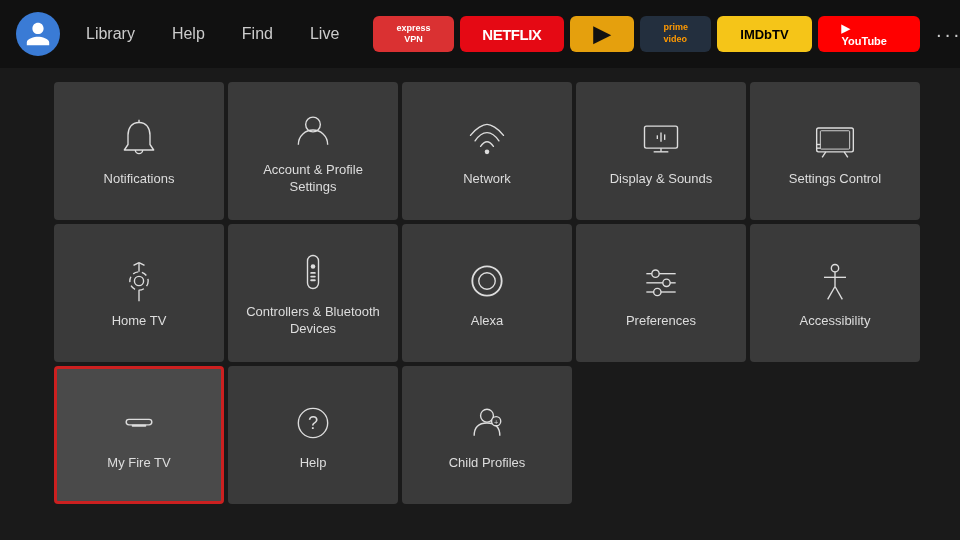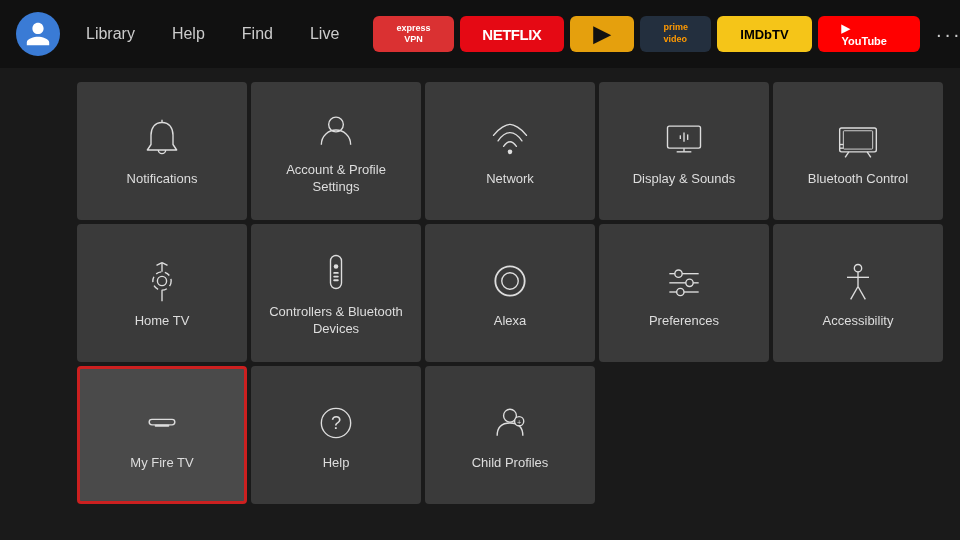--- a/index.html
+++ b/index.html
@@ -94,21 +94,20 @@
     }
 
     
     .settings-grid {
       display: grid;
       grid-template-columns: repeat(5, 170px);
       grid-template-rows: repeat(3, 138px);
       gap: 4px;
       padding: 8px 54px;
       margin-top: 6px;
-      margin-left: 23px;
     }
 
     .grid-tile {
       background: #3a3a3a;
       border-radius: 4px;
       display: flex;
       flex-direction: column;
       align-items: center;
       justify-content: center;
       cursor: pointer;
@@ -229,21 +228,21 @@
     <div class="tile-icon">
       <svg viewBox="0 0 48 48">
         <rect x="4" y="12" width="40" height="26" rx="2"></rect>
         <rect x="8" y="15" width="32" height="20" rx="1" stroke-width="1"></rect>
         <line x1="14" y1="38" x2="10" y2="44"></line>
         <line x1="34" y1="38" x2="38" y2="44"></line>
         <line x1="4" y1="30" x2="8" y2="30"></line>
         <line x1="4" y1="34" x2="8" y2="34"></line>
       </svg>
     </div>
-    <span class="tile-label">Bluetooth Control</span>
+    <span class="tile-label">Settings Control</span>
   </div>
 
   <div class="grid-tile">
     <div class="tile-icon">
       <svg viewBox="0 0 48 48">
         <circle cx="24" cy="24" r="10" stroke-dasharray="6 4"></circle>
         <circle cx="24" cy="24" r="5"></circle>
         <line x1="24" y1="14" x2="24" y2="4"></line>
         <line x1="18" y1="7" x2="24" y2="4"></line>
         <line x1="30" y1="7" x2="24" y2="4"></line>

